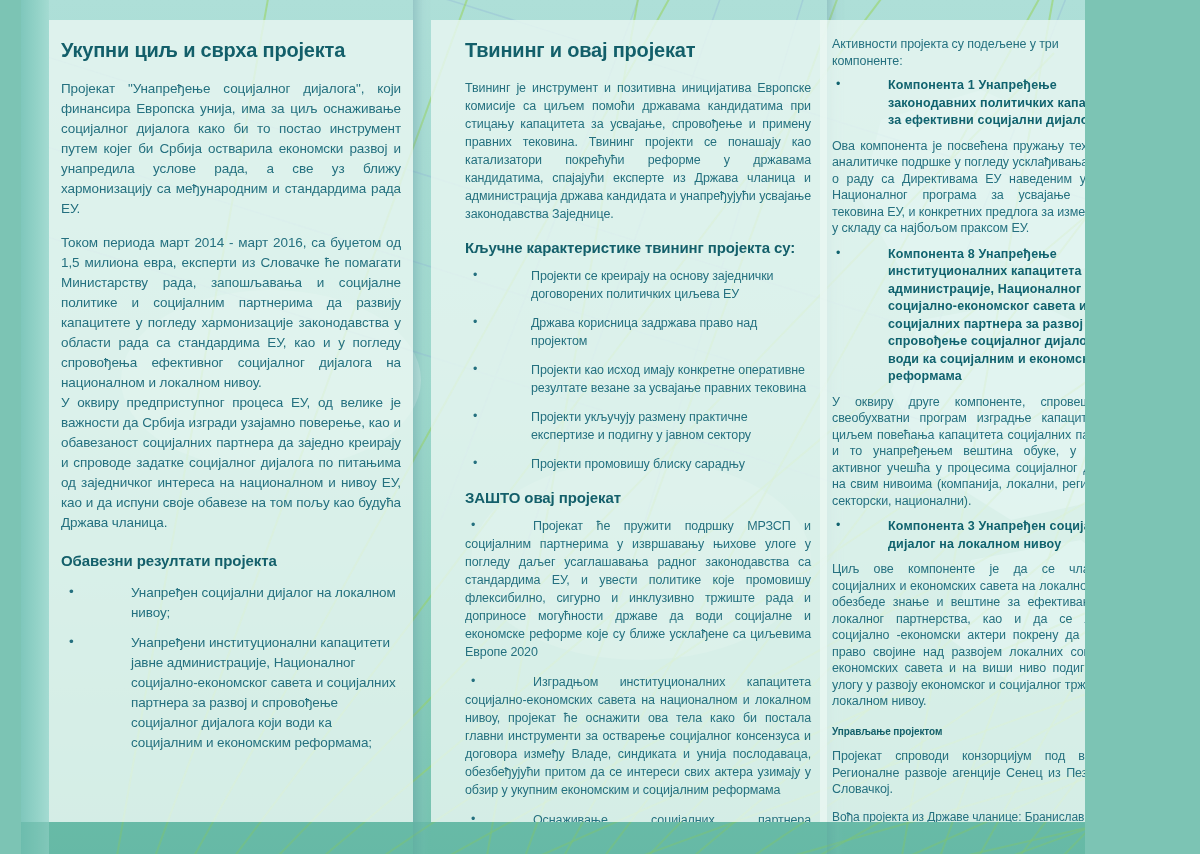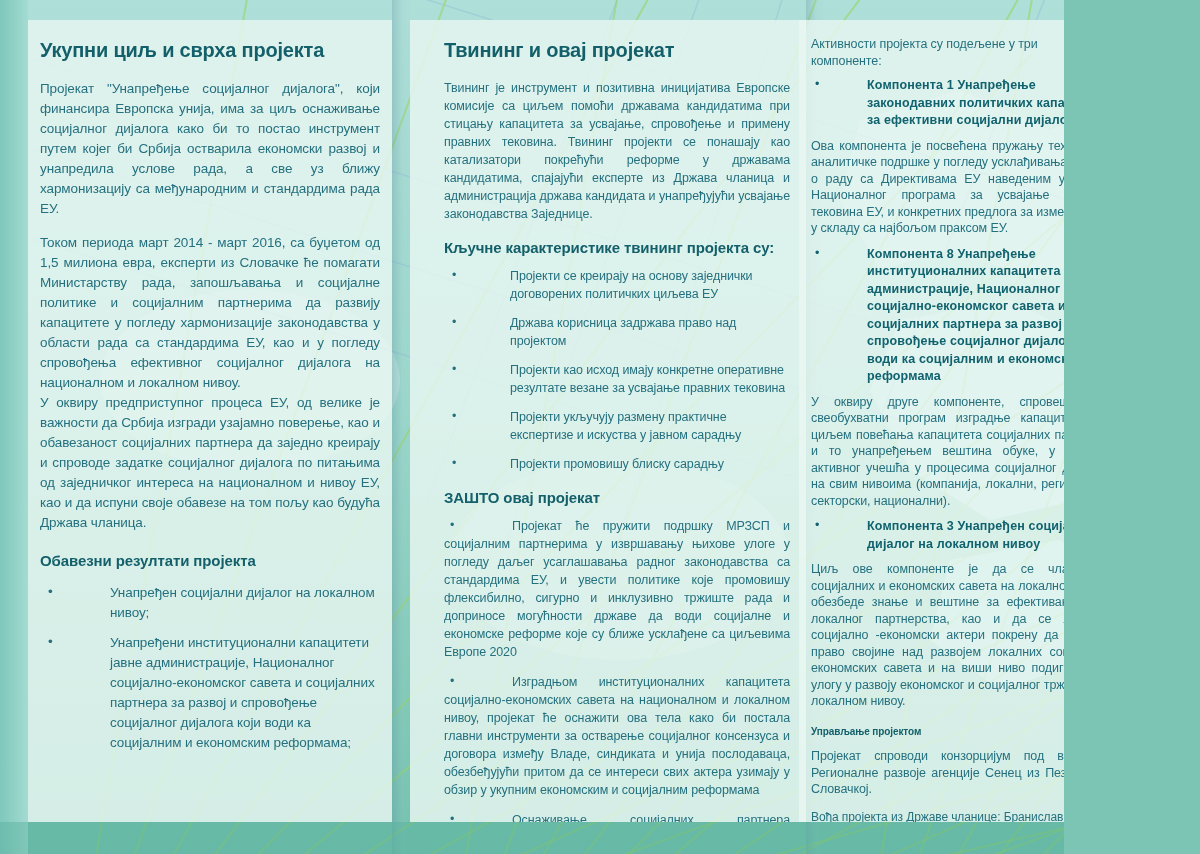--- a/index.html
+++ b/index.html
@@ -1,18 +1,18 @@
 <!DOCTYPE html>
 <html><head>
 <meta charset="utf-8">
 <style>
   html,body{margin:0;padding:0;background:#7cc4b4;}
   .page{position:relative;width:1064px;height:854px;overflow:hidden;
         background:linear-gradient(180deg,#aedfd8 0%,#9dd8cc 45%,#85cbba 78%,#74c2af 100%);
-        font-family:"Liberation Sans",sans-serif;}
+        font-family:"Liberation Sans",sans-serif;margin-left:21px;}
   svg.bg{position:absolute;left:0;top:0;z-index:0;}
   .edge-left{position:absolute;left:0;top:0;width:28px;height:854px;z-index:1;
         background:linear-gradient(90deg,#7fc7bc,#94d3c8 60%,#a4dbd2);}
   .edge-right{position:absolute;left:1150px;top:0;width:50px;height:854px;z-index:1;
         background:linear-gradient(90deg,#8fd0c2,#7cc6b6 55%,#86ccbd);}
   .edge-right .shine{position:absolute;left:32px;top:0;width:3px;height:854px;
         background:rgba(255,255,255,.85);}
   .fold{position:absolute;top:0;height:854px;width:18px;z-index:1;
         background:linear-gradient(90deg,rgba(96,145,160,.30),rgba(150,195,200,.12) 55%,rgba(255,255,255,0));}
   .fold.f1{left:392px;} .fold.f2{left:806px;}
@@ -114,21 +114,21 @@
 
   </div>
 
   <div class="panel panel2">
     <div class="title">Твининг и овај пројекат</div>
     <p class="para">Твининг је инструмент и позитивна иницијатива Европске комисије са циљем помоћи државама кандидатима при стицању капацитета за усвајање, спровођење и примену правних тековина. Твининг пројекти се понашају као катализатори покрећући реформе у државама кандидатима, спајајући експерте из Држава чланица и администрација држава кандидата и унапређујући усвајање законодавства Заједнице.</p>
     <div class="sub">Кључне карактеристике твининг пројекта су:</div>
     <div class="bullet">Пројекти се креирају на основу заједнички договорених политичких циљева ЕУ</div>
     <div class="bullet">Држава корисница задржава право над пројектом</div>
     <div class="bullet">Пројекти као исход имају конкретне оперативне резултате везане за усвајање правних тековина</div>
-    <div class="bullet">Пројекти укључују размену практичне експертизе и искуства у јавном сарадњу</div>
+    <div class="bullet">Пројекти укључују размену практичне експертизе и подигну у јавном сектору</div>
     <div class="bullet">Пројекти промовишу блиску сарадњу</div>
     <div class="sub">ЗАШТО овај пројекат</div>
     <p class="why">Пројекат ће пружити подршку МРЗСП и социјалним партнерима у извршавању њихове улоге у погледу даљег усаглашавања радног законодавства са стандардима ЕУ, и увести политике које промовишу флексибилно, сигурно и инклузивно тржиште рада и доприносе могућности државе да води социјалне и економске реформе које су ближе усклађене са циљевима Европе 2020</p>
     <p class="why">Изградњом институционалних капацитета социјално-економских савета на националном и локалном нивоу, пројекат ће оснажити ова тела како би постала главни инструменти за остварење социјалног консензуса и договора између Владе, синдиката и унија послодаваца, обезбеђујући притом да се интереси свих актера узимају у обзир у укупним економским и социјалним реформама</p>
     <p class="why">Оснаживање социјалних партнера инструментом којим се утиче на одлуке Владе и лобира за интересе на политичком нивоу</p>
 
   </div>
 
   <div class="panel panel3">
     <p class="intro3">Активности пројекта су подељене у три компоненте:</p>

